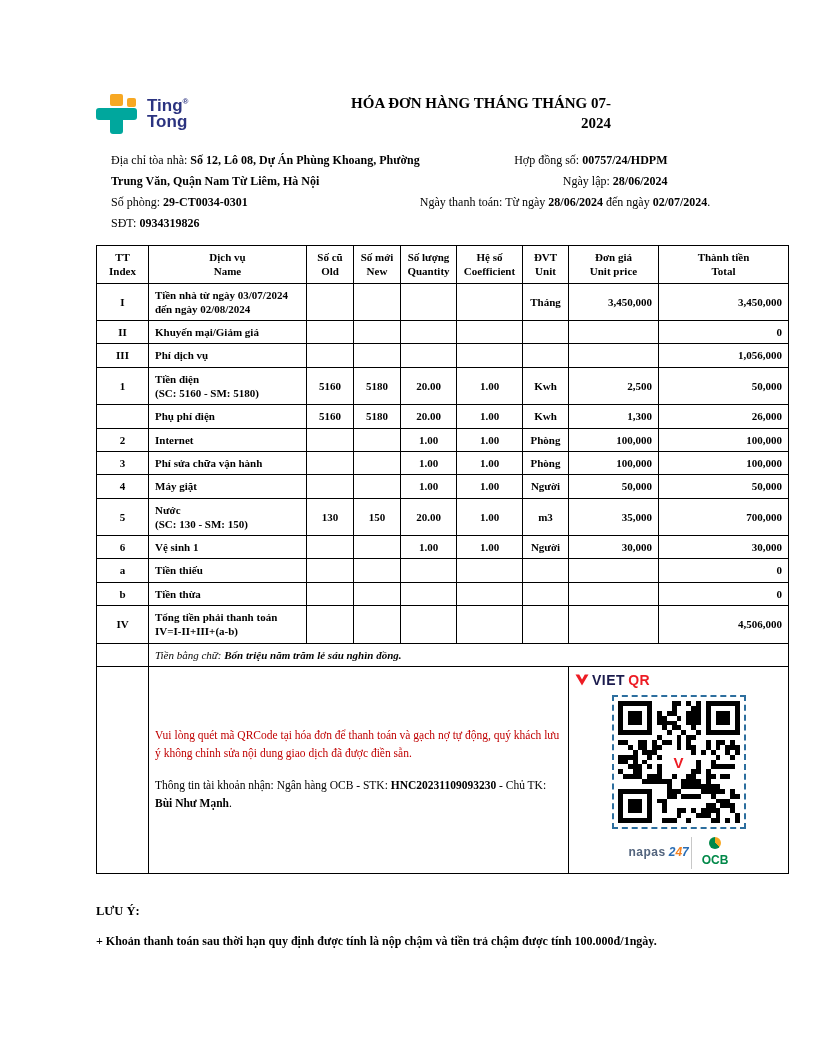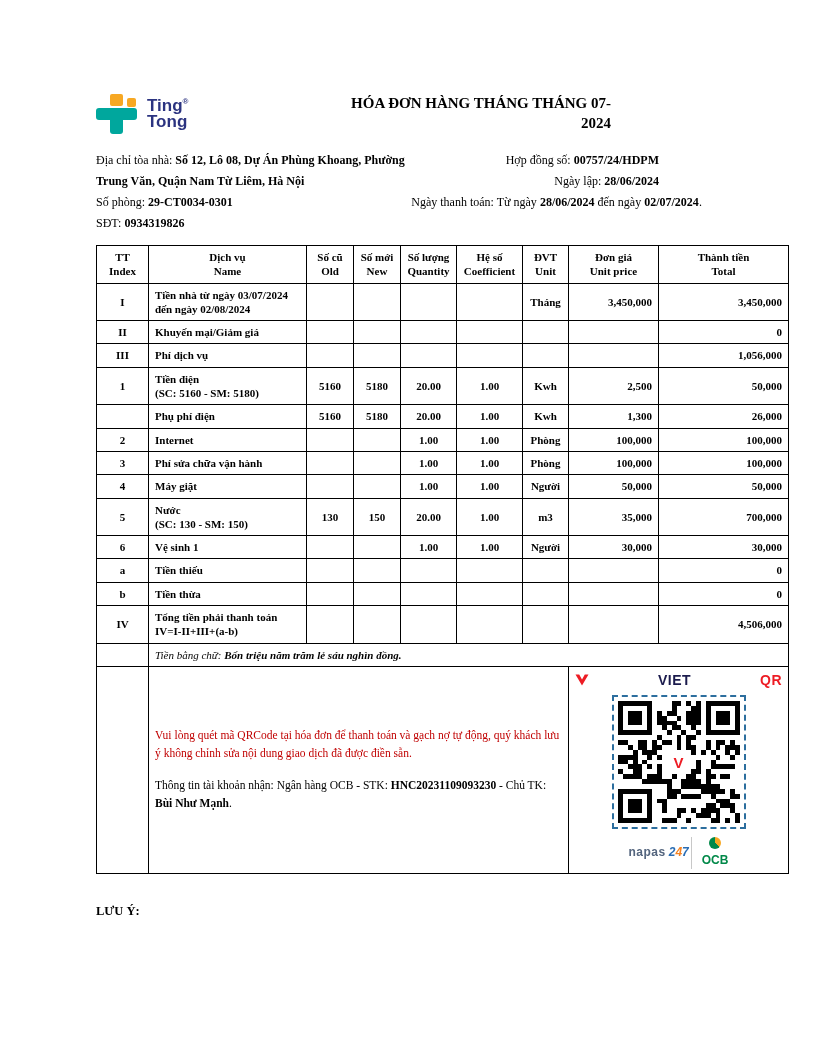--- a/index.html
+++ b/index.html
@@ -17,21 +17,21 @@
   .logo-text { font-family:"Liberation Sans","DejaVu Sans",sans-serif; color:var(--brand_navy,#2b3380); font-weight:bold; line-height:0.95; font-size:17px; }
   .logo-text .reg { font-size:8px; vertical-align:super; }
   .doc-title {
     white-space:pre-line; text-align:right; font-weight:bold; font-size:15px;
     line-height:1.3; width:360px; padding-right:48px;
   }
 
   
   .info { display:flex; justify-content:space-between; margin-bottom:11px; font-size:12px; }
   .info p { line-height:21px; white-space:nowrap; }
-  .info-left { width:56%; }
+  .info-left { width:56%;margin-left:15px; }
   .info-right { width:44%; text-align:right; }
   .seg-b { font-weight:bold; }
 
   
   table.invoice { border-collapse:collapse; width:692px; table-layout:fixed; font-size:11px; }
   .invoice th, .invoice td { border:1px solid #000; padding:4px 6px; vertical-align:middle; line-height:1.3; }
   .invoice th { text-align:center; white-space:pre-line; padding:4px 2px; font-size:11px; }
   td.col-tt   { text-align:center; font-weight:bold; }
   td.col-name { text-align:left; white-space:pre-line; font-weight:bold; }
   td.col-old, td.col-new, td.col-qty, td.col-coef, td.col-unit { text-align:center; font-weight:bold; }
@@ -39,21 +39,21 @@
 
   .words-cell { font-style:italic; padding:5px 8px; }
   .words-cell .bold { font-weight:bold; }
 
   
   .qr-text-cell { vertical-align:middle; padding:16px 18px; }
   .qr-red { color:var(--alert_red,#c00000); line-height:1.55; font-size:11.5px; margin-bottom:14px; }
   .qr-account { line-height:1.55; font-size:11.5px; }
   .qr-panel-cell { vertical-align:middle; text-align:center; padding:8px 4px; height:202px; }
 
-  .vietqr-logo { font-family:"Liberation Sans","DejaVu Sans",sans-serif; margin-bottom:6px; display:flex; align-items:center; justify-content:space-between; gap:3px; }
+  .vietqr-logo { font-family:"Liberation Sans","DejaVu Sans",sans-serif; margin-bottom:6px; display:flex; align-items:center; justify-content:flex-start; gap:3px; }
   .vq-viet { color:var(--vietqr_navy,#1b1b4d); font-weight:bold; font-size:14px; letter-spacing:0.5px; }
   .vq-qr   { color:var(--vietqr_red,#ed1c24); font-weight:bold; font-size:14px; letter-spacing:0.5px; }
 
   .qr-frame { position:relative; display:inline-block; padding:4px; border:2px dashed var(--qr_frame_blue,#2c6e9e); background:#fff; line-height:0; }
   .qr-center {
     position:absolute; top:50%; left:50%; transform:translate(-50%,-50%);
     width:22px; height:22px; background:#fff; display:flex; align-items:center; justify-content:center;
     color:var(--vietqr_red,#ed1c24); font-family:"Liberation Sans","DejaVu Sans",sans-serif; font-weight:bold; font-size:15px; line-height:1;
   }
   .bank-logos { margin-top:8px; display:flex; align-items:center; justify-content:center; gap:2px; font-family:"Liberation Sans","DejaVu Sans",sans-serif; }
@@ -520,14 +520,15 @@
               <span class="ocb-mark"></span>
               <span class="ocb-name">OCB</span>
             </span>
           </div>
         </td>
       </tr>
     </tbody>
   </table>
 
   <p class="note-title">LƯU Ý:</p>
+  <p class="note-body">+ Khoản thanh toán sau thời hạn quy định được tính là nộp chậm và tiền trả chậm được tính 100.000đ/1ngày.</p>
 
 </div>
 
 </body></html>

